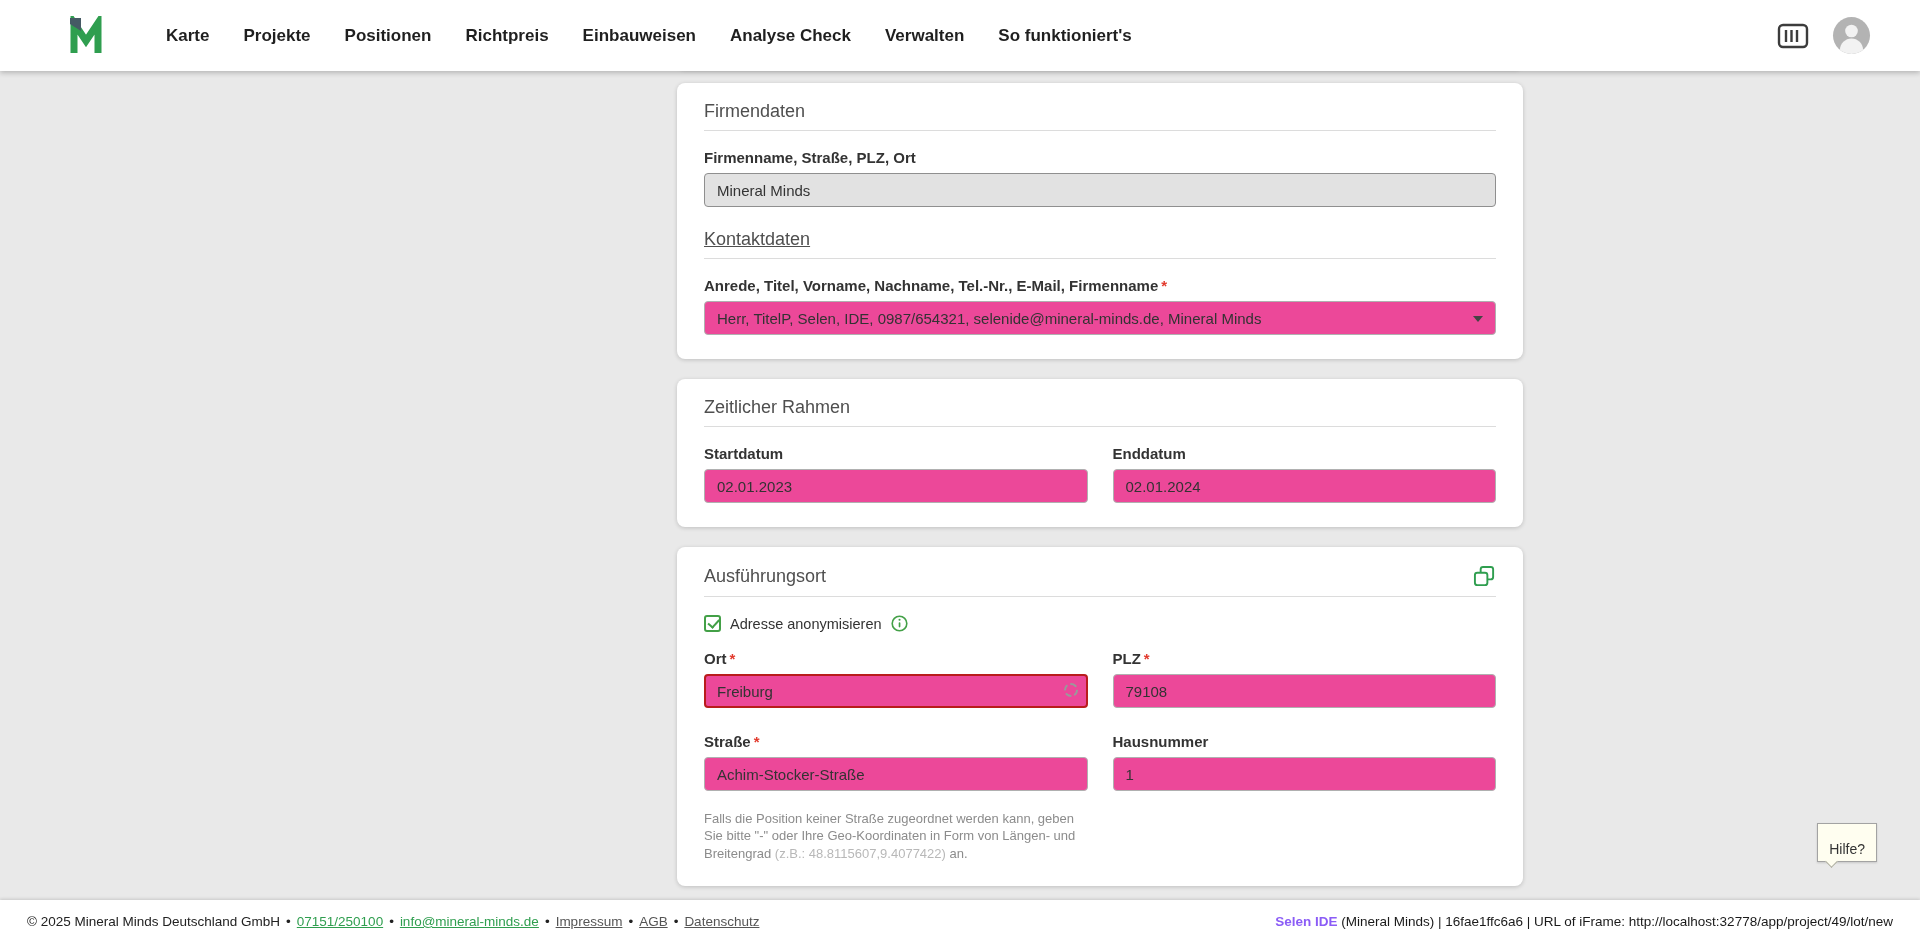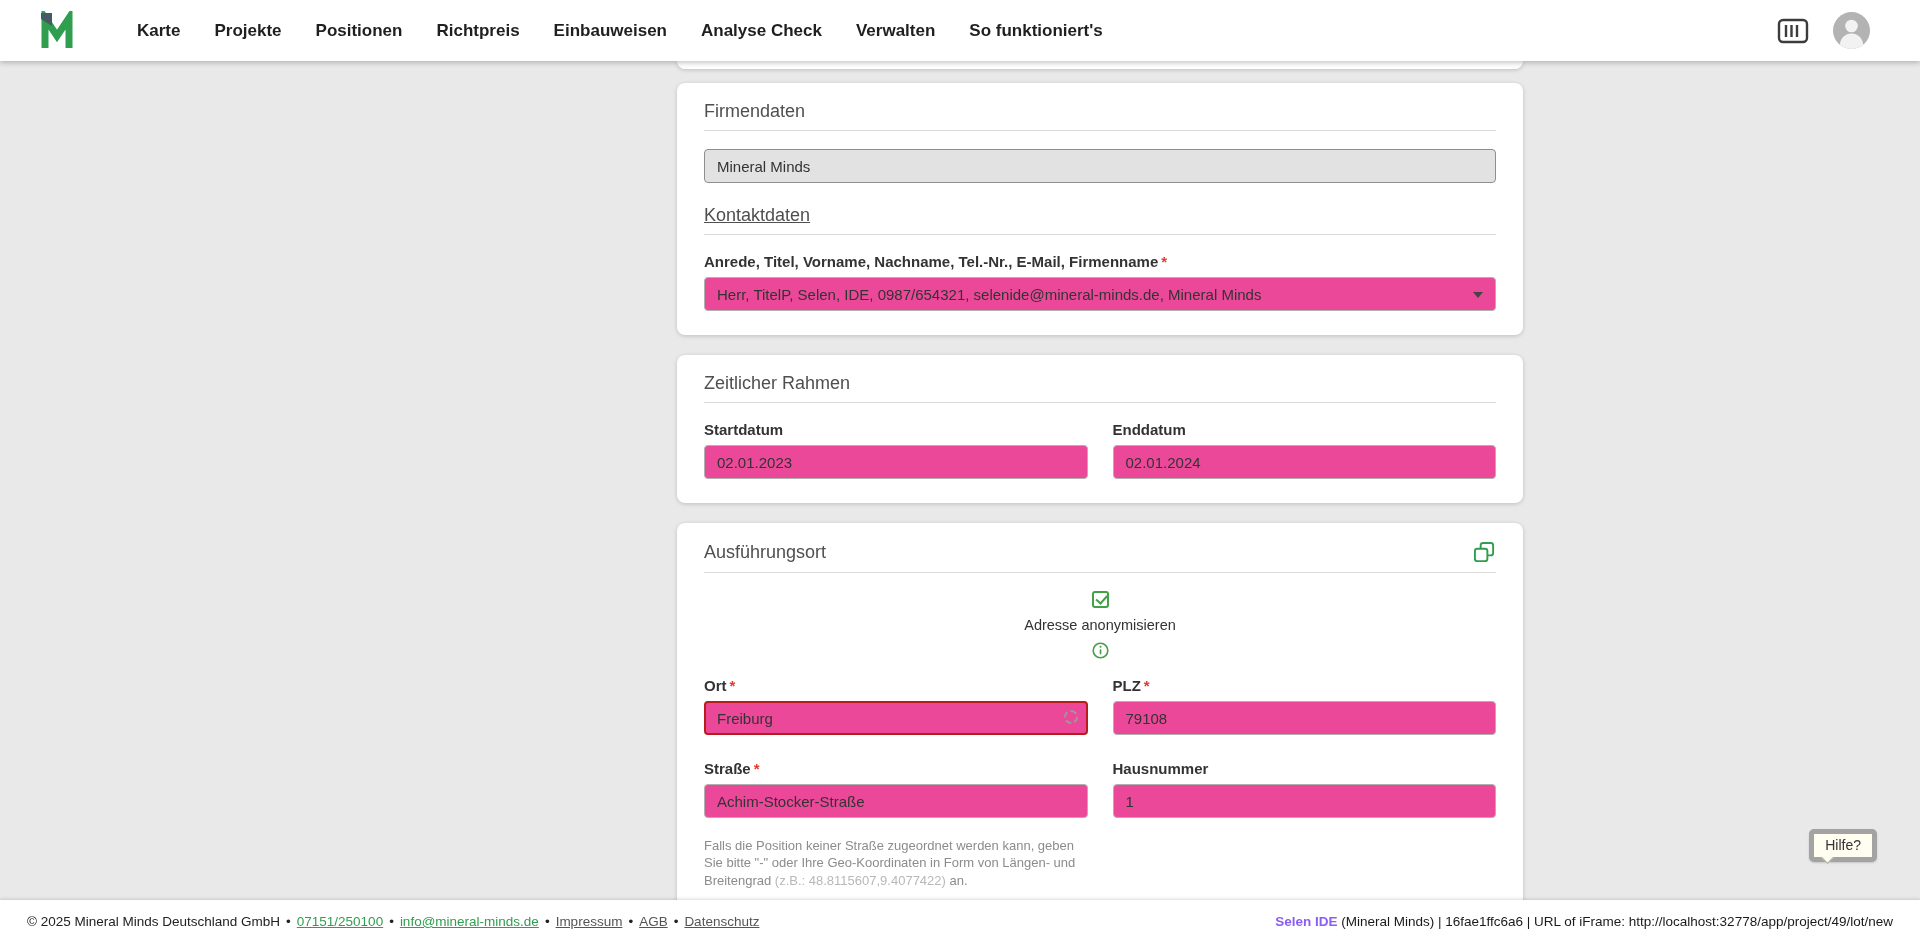--- a/index.html
+++ b/index.html
@@ -7,25 +7,25 @@
   body {
     width:1920px; height:943px;
     background:#e9e9e9;
     font-family:"Liberation Sans", sans-serif;
     overflow:hidden;
   }
   .page { position:relative; width:1920px; height:943px; overflow:hidden; }
 
   
   .navbar {
-    position:absolute; top:0; left:0; right:0; height:61px;
+    position:absolute; top:0; left:0; right:0; height:71px;
     background:#fff;
     box-shadow:0 2px 5px rgba(0,0,0,.22);
     display:flex; align-items:center;
-    padding:0 50px 0 40px;
+    padding:0 50px 0 69px;
     z-index:30;
   }
   .logo { width:40px; height:40px; display:flex; align-items:center; justify-content:center; }
   .nav-links { display:flex; gap:34px; margin-left:57px; }
   .nav-links a {
     font-size:17px; font-weight:600; color:#1f1f1f; text-decoration:none; cursor:pointer;
   }
   .nav-right { margin-left:auto; display:flex; align-items:center; gap:24px; }
   .icon-btn { background:none; border:none; padding:0; cursor:pointer; display:flex; align-items:center; }
   .avatar {
@@ -94,42 +94,42 @@
 
   .input-wrap { position:relative; }
   .spinner {
     position:absolute; right:10px; top:50%; margin-top:-8px;
     width:14px; height:14px; border-radius:50%;
     border:2px dashed #9a9a9a;
     animation:spin 1.2s linear infinite;
   }
   @keyframes spin { to { transform:rotate(360deg); } }
 
-  .checkbox-row { display:flex; align-items:center; gap:9px; margin:12px 0 18px;flex-direction:column; }
+  .checkbox-row { display:flex; align-items:center; gap:9px; margin:12px 0 18px; }
   .checkbox {
     width:17px; height:17px; border:2px solid #43a047; border-radius:3px;
     background:#fff; position:relative; cursor:pointer; flex:0 0 auto;
   }
   .checkbox::after {
     content:''; position:absolute; left:2px; top:2px;
     width:9px; height:4.5px;
     border-left:2.4px solid #43a047; border-bottom:2.4px solid #43a047;
     transform:rotate(-48deg);
   }
   .checkbox-label { font-size:14.5px; color:#333; }
   .info-icon { display:flex; align-items:center; cursor:pointer; }
 
   .hint { font-size:13px; color:#8c8c8c; line-height:1.34; margin-top:-6px; grid-column:1; }
   .hint .light { color:#b8b8b8; }
 
   
   .help-bubble {
     position:absolute; right:43px; bottom:81px;
-    background:#fffef0; border:5px solid #a3a3a3; border-radius:5px;
-    padding:3px 11px 4px; font-size:14px; color:#333;
+    background:#fffef0; border:1px solid #a3a3a3; border-radius:0;
+    padding:17px 11px 4px; font-size:14px; color:#333;
     cursor:pointer; z-index:25;
     box-shadow:0 1px 2px rgba(0,0,0,.15);
   }
   .help-bubble::after {
     content:''; position:absolute; left:9px; bottom:-5px;
     width:8px; height:8px; background:#fffef0;
     border-right:1px solid #a8a89a; border-bottom:1px solid #a8a89a;
     transform:rotate(45deg);
   }
 
@@ -189,20 +189,23 @@
     </div>
   </header>
 
   <main class="content">
 
     <div class="card-fragment-top"></div>
 
     <section class="card">
       <h2 class="card-title">Firmendaten</h2>
       <hr>
+      <label class="field-label">
+        <span>Firmenname, Straße, PLZ, Ort</span>
+      </label>
       <input class="input disabled" disabled="" type="text" value="Mineral Minds" style="">
       <h2 class="card-title section">Kontaktdaten</h2>
       <hr>
       <label class="field-label">
         <span>Anrede, Titel, Vorname, Nachname, Tel.-Nr., E-Mail, Firmenname</span><span class="req">*</span>
       </label>
       <div class="select-wrap">
         <select class="input">
           <option>Herr, TitelP, Selen, IDE, 0987/654321, selenide@mineral-minds.de, Mineral Minds</option>
         </select>

